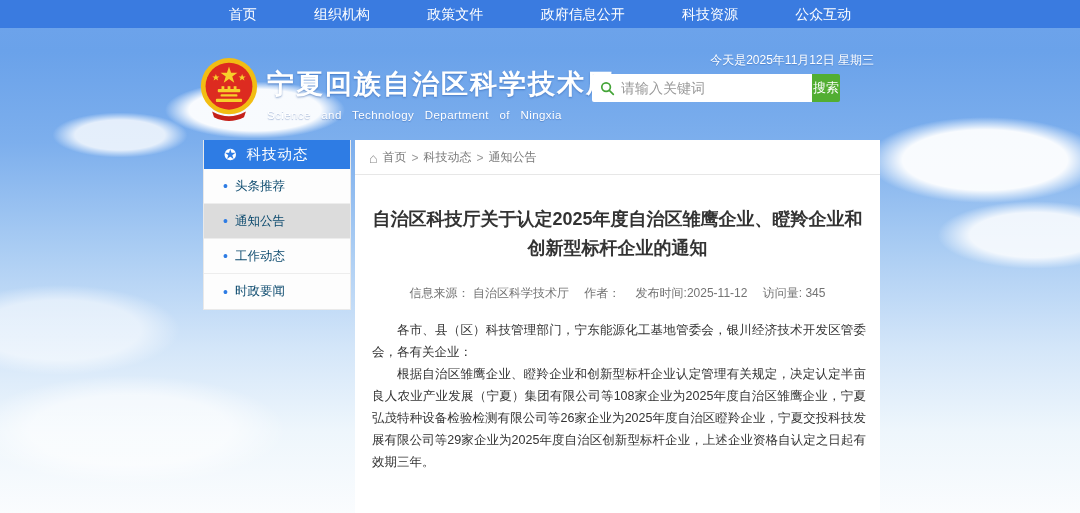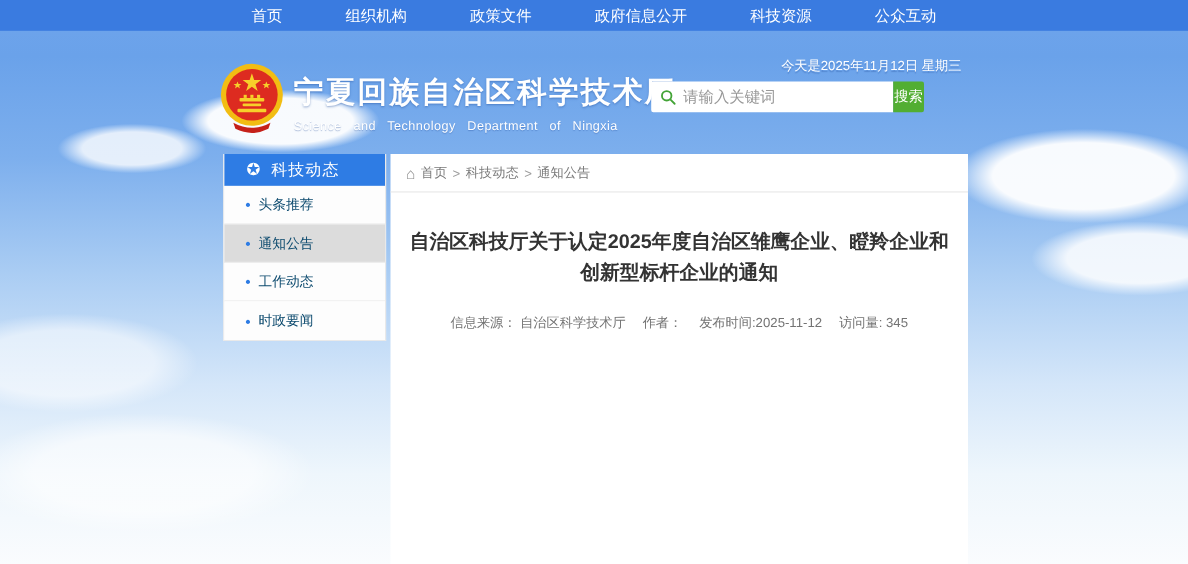--- a/index.html
+++ b/index.html
@@ -176,15 +176,21 @@
 
     <h1 class="article-title">自治区科技厅关于认定2025年度自治区雏鹰企业、瞪羚企业和创新型标杆企业的通知</h1>
 
     <div class="meta-row">
       <span>信息来源： 自治区科学技术厅</span>
       <span>作者：</span>
       <span>发布时间:2025-11-12</span>
       <span>访问量: 345</span>
     </div>
 
+    <div class="article-body">
+
+        <p>各市、县（区）科技管理部门，宁东能源化工基地管委会，银川经济技术开发区管委会，各有关企业：</p>
+
+        <p>根据自治区雏鹰企业、瞪羚企业和创新型标杆企业认定管理有关规定，决定认定半亩良人农业产业发展（宁夏）集团有限公司等108家企业为2025年度自治区雏鹰企业，宁夏弘茂特种设备检验检测有限公司等26家企业为2025年度自治区瞪羚企业，宁夏交投科技发展有限公司等29家企业为2025年度自治区创新型标杆企业，上述企业资格自认定之日起有效期三年。</p>
+      </div>
 
   </div>
 </div>
 
 </body></html>

